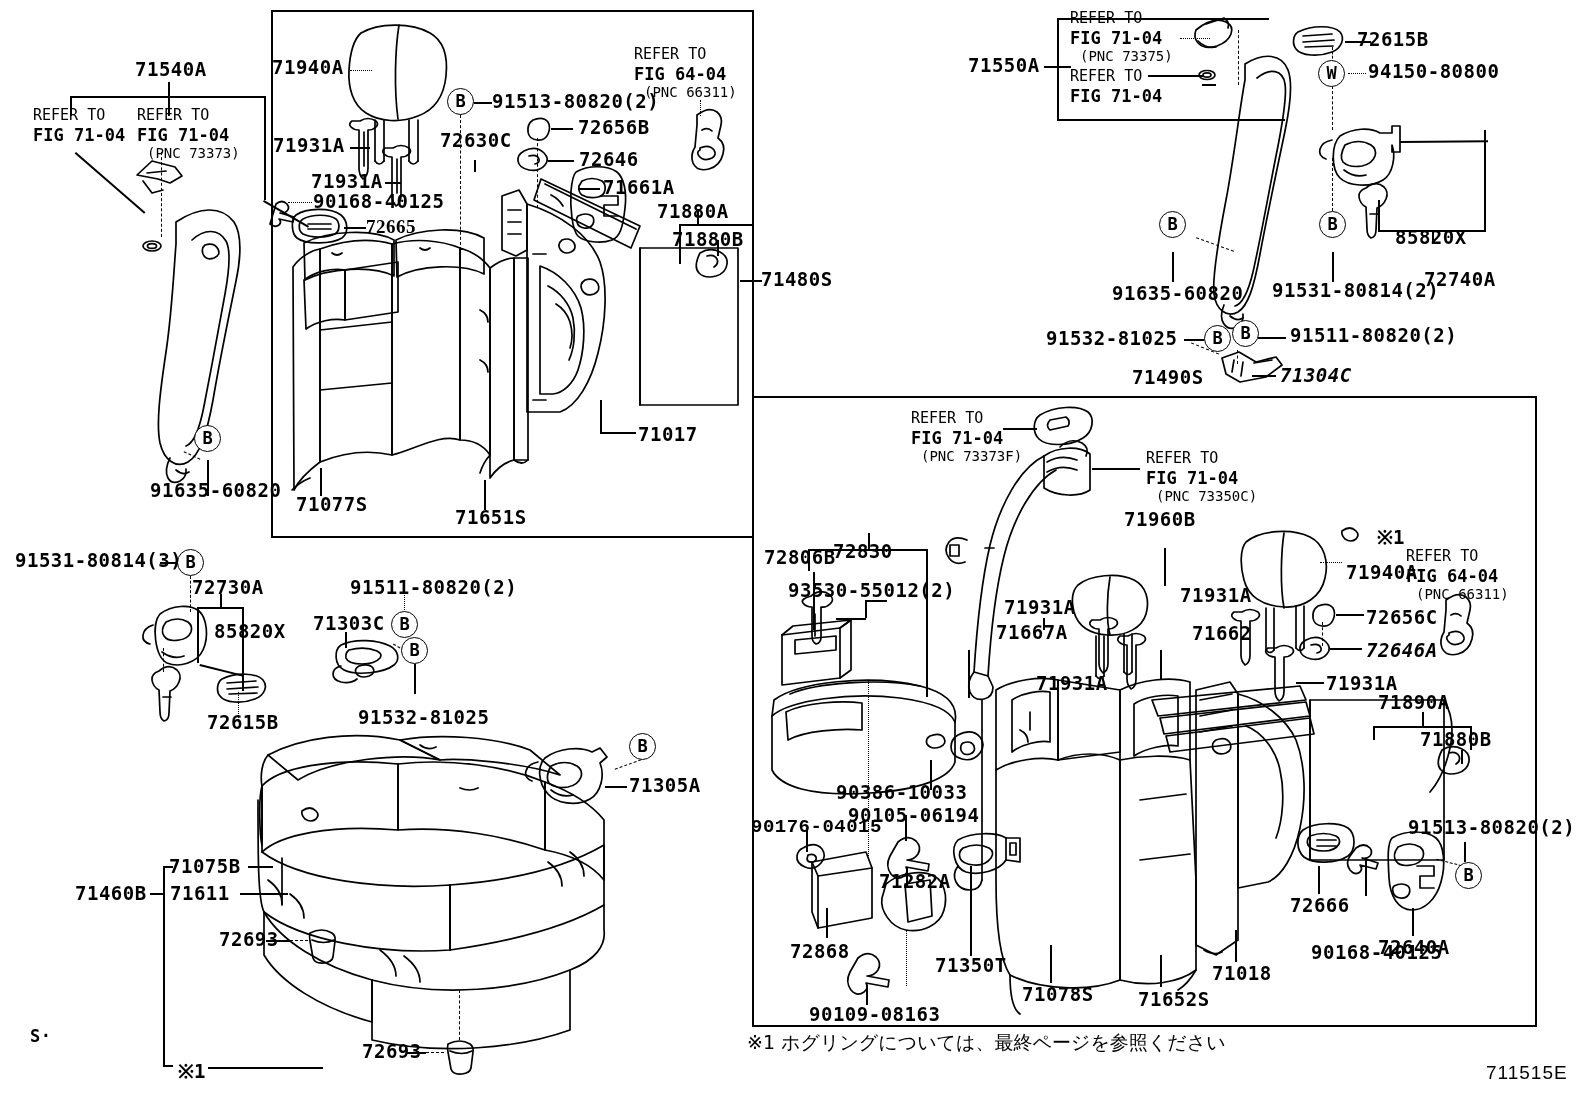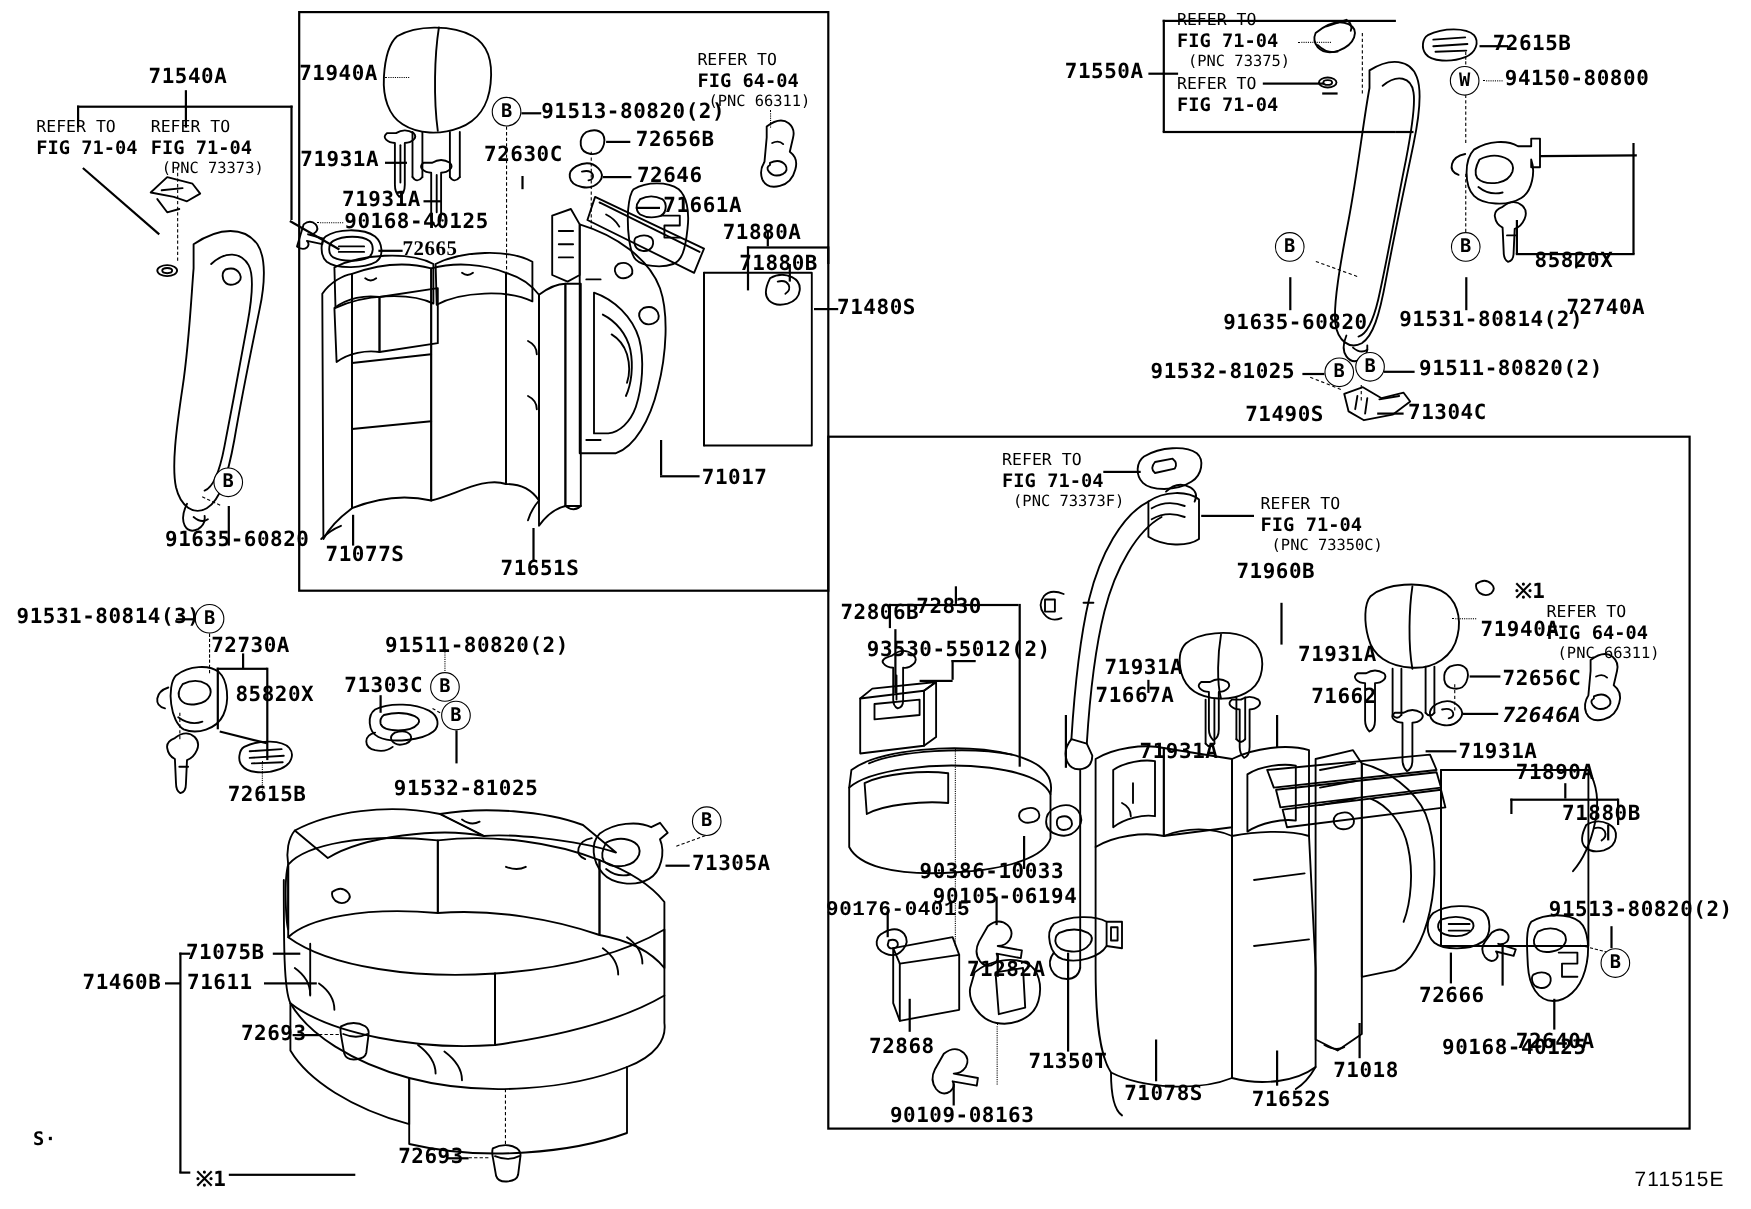--- a/index.html
+++ b/index.html
@@ -647,21 +647,21 @@
   <div class="lbl" style="left:1357px;top:30px;">72615B</div>
   <div class="lbl" style="left:1368px;top:62px;">94150-80800</div>
   <div class="lbl" style="left:1395px;top:228px;">85820X</div>
   <div class="lbl" style="left:1424px;top:270px;">72740A</div>
   <div class="lbl" style="left:1112px;top:284px;">91635-60820</div>
   <div class="lbl" style="left:1272px;top:281px;">91531-80814(2)</div>
 
   <div class="lbl" style="left:1046px;top:329px;">91532-81025</div>
   <div class="lbl" style="left:1290px;top:326px;">91511-80820(2)</div>
   <div class="lbl" style="left:1132px;top:368px;">71490S</div>
-  <div class="lbl" style="left:1280px;top:366px;">71304C</div>
+  <div class="lbl" style="left:1280px;top:366px;font-style:italic;">71304C</div>
 
   <div class="lbl" style="left:15px;top:551px;">91531-80814(3)</div>
   <div class="lbl" style="left:192px;top:578px;">72730A</div>
   <div class="lbl" style="left:214px;top:622px;">85820X</div>
   <div class="lbl" style="left:207px;top:713px;">72615B</div>
 
   <div class="lbl" style="left:350px;top:578px;">91511-80820(2)</div>
   <div class="lbl" style="left:313px;top:614px;">71303C</div>
   <div class="lbl" style="left:358px;top:708px;">91532-81025</div>
 
@@ -713,16 +713,17 @@
   <div class="lbl" style="left:935px;top:956px;">71350T</div>
   <div class="lbl" style="left:809px;top:1005px;">90109-08163</div>
   <div class="lbl" style="left:1022px;top:985px;">71078S</div>
   <div class="lbl" style="left:1138px;top:990px;">71652S</div>
   <div class="lbl" style="left:1212px;top:964px;">71018</div>
   <div class="lbl" style="left:1290px;top:896px;">72666</div>
   <div class="lbl" style="left:1311px;top:943px;">90168-40125</div>
   <div class="lbl" style="left:1378px;top:938px;">72640A</div>
   <div class="lbl" style="left:1408px;top:818px;">91513-80820(2)</div>
 
+  <div class="jp" style="left:747px;top:1030px;">※1  ホグリングについては、最終ページを参照ください</div>
   <div class="fignum" style="left:1486px;top:1062px;">711515E</div>
   <div class="lbl sm" style="left:30px;top:1028px;">S·</div>
 
 </div>
 
 </body></html>

